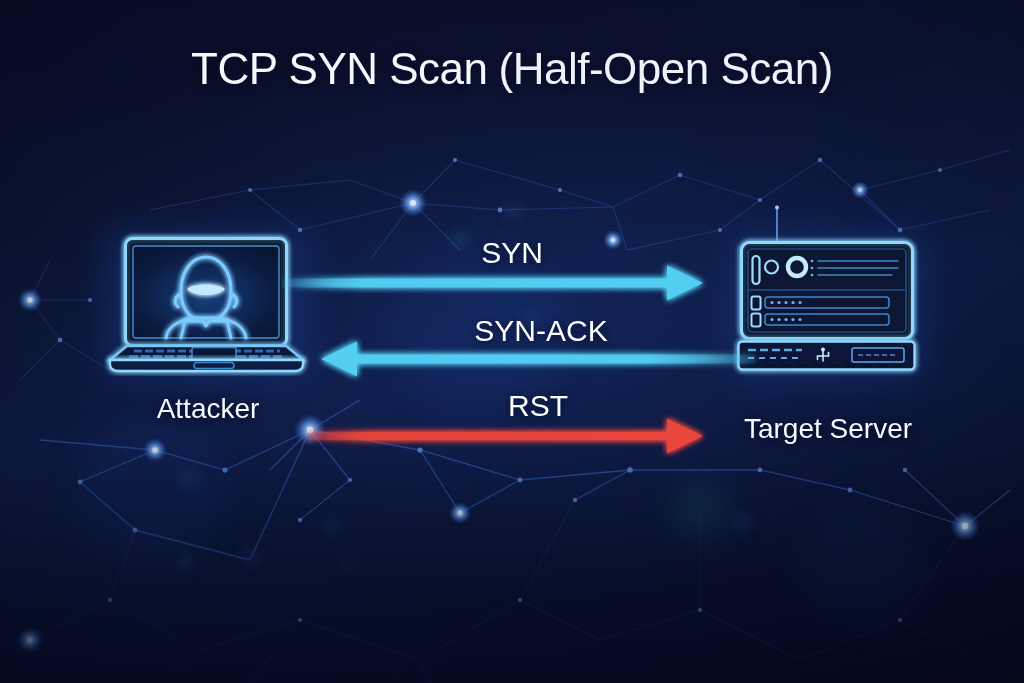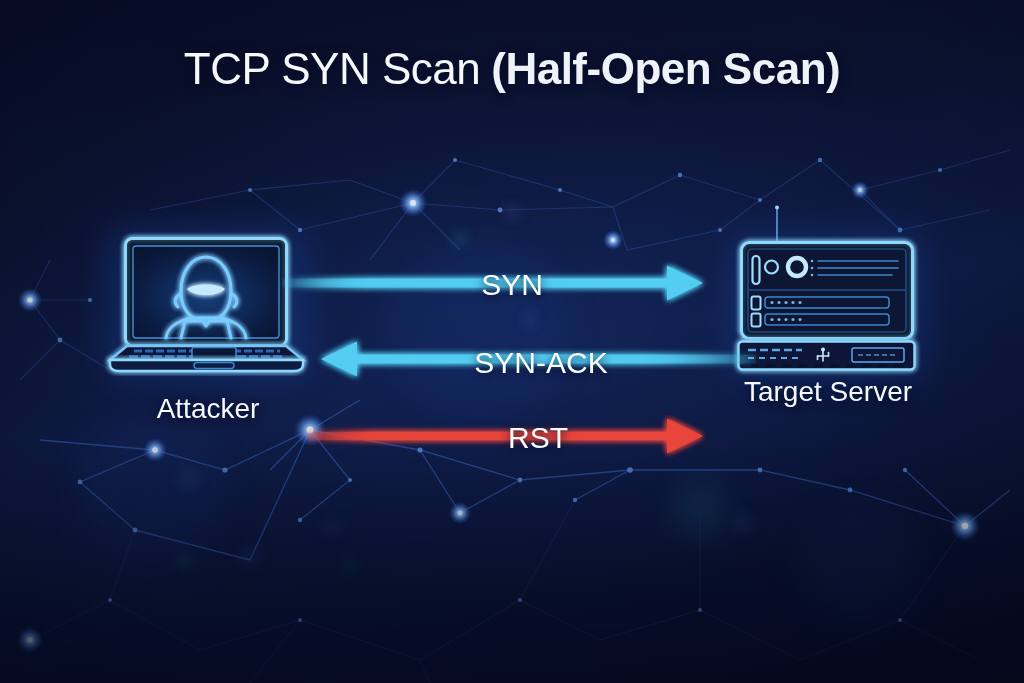--- a/index.html
+++ b/index.html
@@ -10,37 +10,36 @@
       radial-gradient(90% 70% at 50% 46%, rgba(28,62,140,.28) 0%, rgba(28,62,140,0) 60%),
       linear-gradient(168deg,#0a0f2b 0%,#0c1434 26%,#101d49 52%,#0b1538 76%,#070c24 100%);
   }
   svg.scene{position:absolute;left:0;top:0;}
   .title{
     position:absolute;top:46px;left:0;right:0;text-align:center;
     color:#f5f8fc;font-size:44px;letter-spacing:-0.5px;line-height:1.05;
     text-shadow:0 2px 12px rgba(4,10,35,.9);
   }
   .title .main{font-weight:400;}
-  .title .sub{font-weight:700;margin-left:11px;color:#eef3fa;}
+  .title .sub{font-weight:400;margin-left:11px;color:#eef3fa;}
   .flow-label{
     position:absolute;transform:translateX(-50%);
     color:#fbfdff;font-size:30px;font-weight:400;white-space:nowrap;
     text-shadow:0 2px 10px rgba(4,12,40,.95);
-    margin-top:32px;
   }
   .device-label{
     position:absolute;transform:translateX(-50%);
     color:#f6f9fd;font-size:28px;font-weight:400;white-space:nowrap;
     text-shadow:0 2px 10px rgba(4,12,40,.95);
   }
   #syn-label{left:512px;top:236px;}
   #synack-label{left:541px;top:314px;}
   #rst-label{left:538px;top:389px;}
   #attacker-label{left:208px;top:393px;}
-  #target-label{left:828px;top:376px;}
+  #target-label{left:828px;top:413px;}
 </style>
 </head>
 <body>
 
 <div class="stage">
 
   <svg class="scene" width="1024" height="683" viewBox="0 0 1024 683">
     <defs>
       <filter id="softGlow" x="-40%" y="-40%" width="180%" height="180%">
         <feGaussianBlur stdDeviation="2.6" result="b"></feGaussianBlur>

